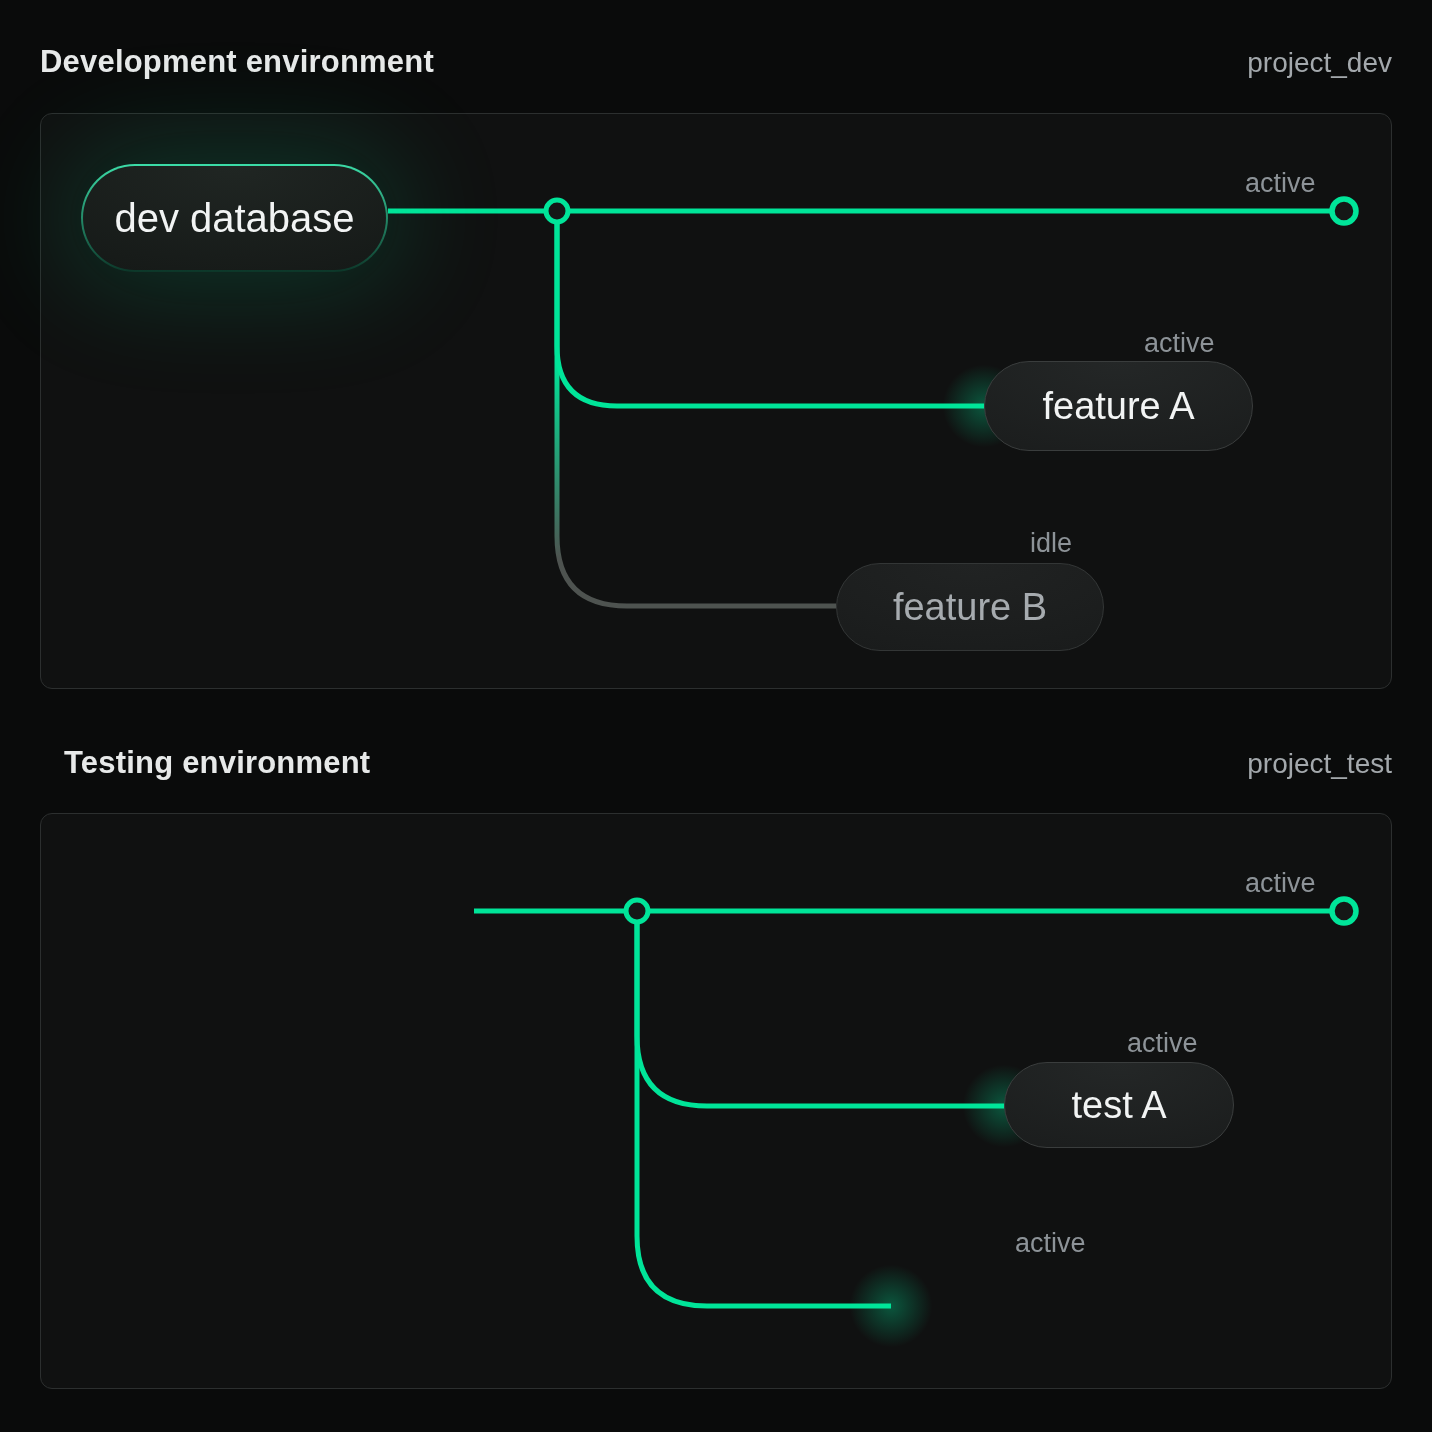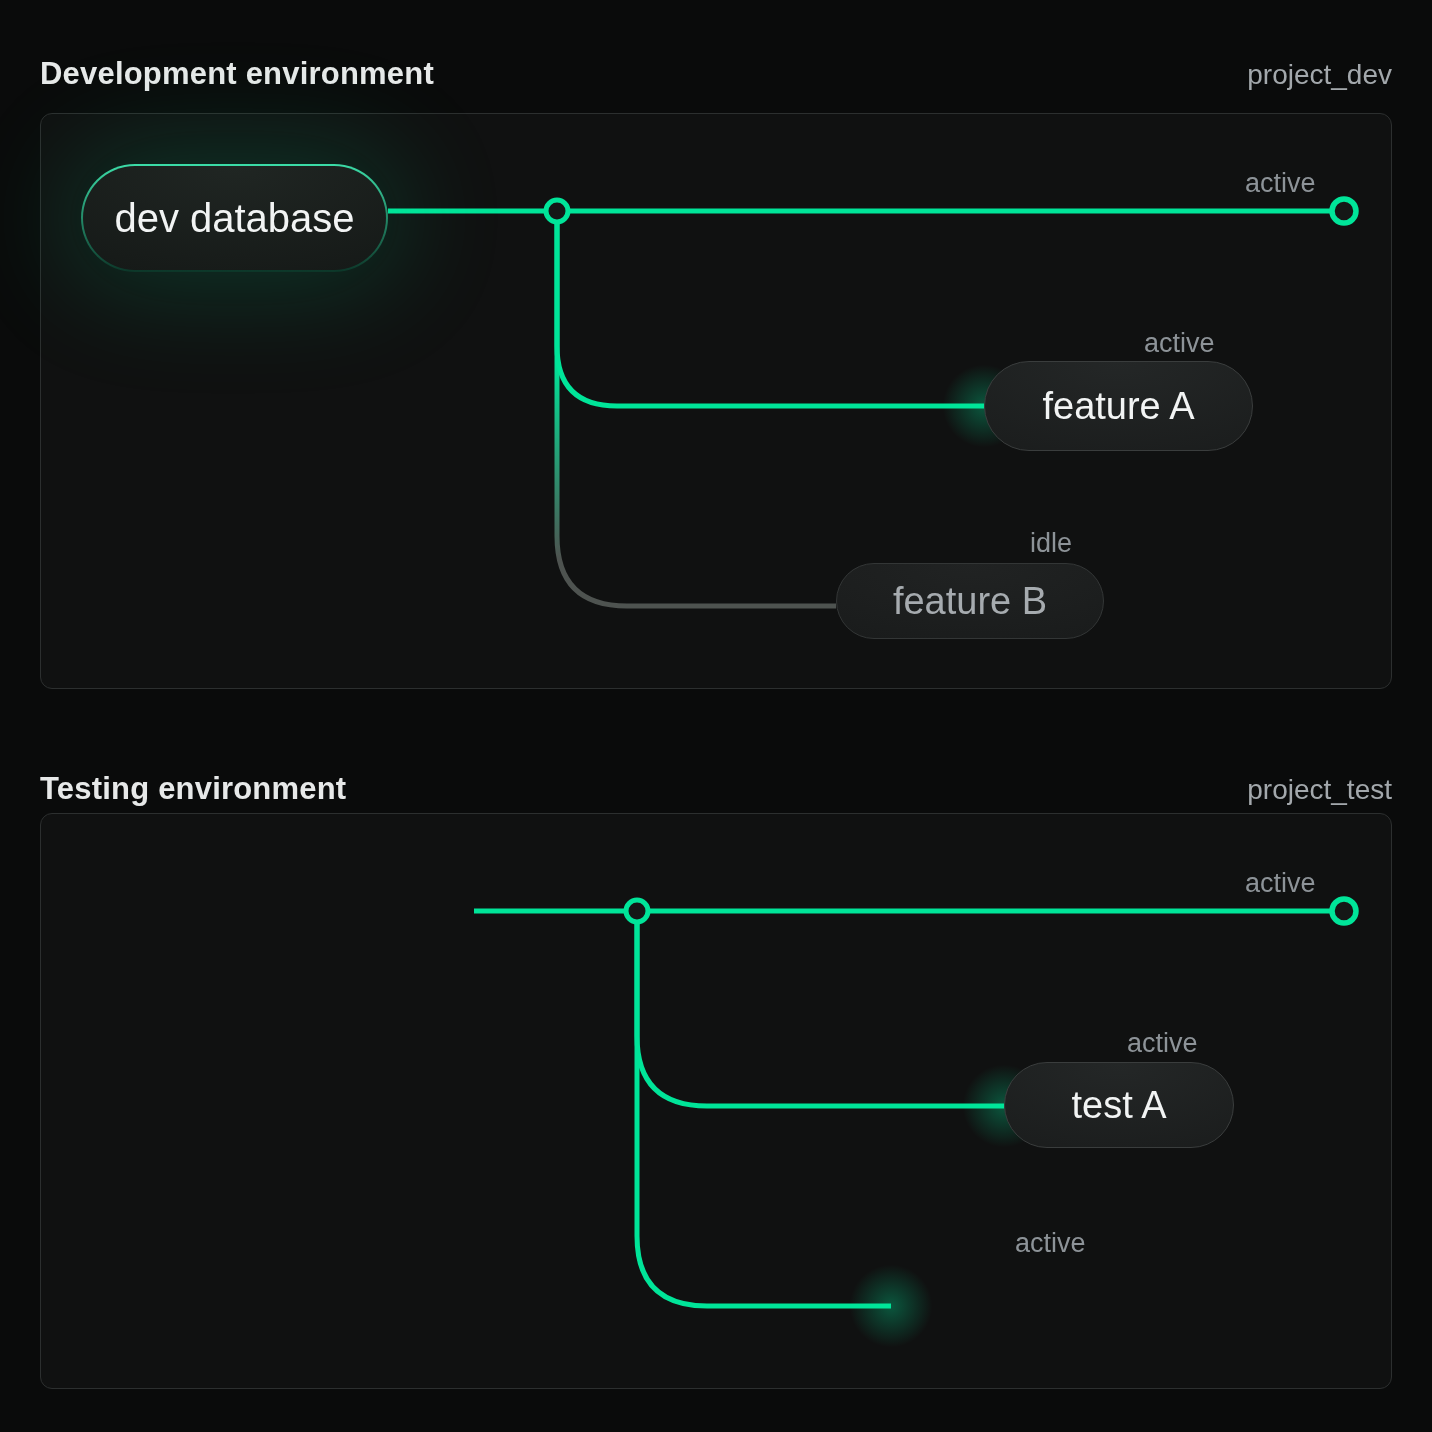--- a/index.html
+++ b/index.html
@@ -97,21 +97,21 @@
     transform: translate(-50%, -50%);
     z-index: 1;
     pointer-events: none;
   }
 </style>
 </head>
 <body>
 
 <div class="page">
 
-  <div class="env-header" style="top:56px;">
+  <div class="env-header" style="top:44px;">
     <div class="env-title">Development environment</div>
     <div class="env-project">project_dev</div>
   </div>
 
   <div class="panel" style="top:113px;">
     <svg class="lines" width="1352" height="576" viewBox="0 0 1352 576">
       <defs>
         <linearGradient id="fadeDev" gradientUnits="userSpaceOnUse" x1="0" y1="245" x2="0" y2="445">
           <stop offset="0" stop-color="#00e599"></stop>
           <stop offset="1" stop-color="#4e5350"></stop>
@@ -145,26 +145,26 @@
       <span>active</span>
     </div>
     <div class="pill branch" style="left:943px; top:247px; width:269px; height:90px;">
       <span>feature A</span>
     </div>
 
     <div class="status" style="left:989px; top:401px;">
       <span class="dot idle-dot"></span>
       <span>idle</span>
     </div>
-    <div class="pill branch idle-pill" style="left:795px; top:449px; width:268px; height:76px;">
+    <div class="pill branch idle-pill" style="left:795px; top:449px; width:268px; height:88px;">
       <span>feature B</span>
     </div>
   </div>
 
-  <div class="env-header" style="top:771px;">
+  <div class="env-header" style="top:745px;margin-left:24px;">
     <div class="env-title">Testing environment</div>
     <div class="env-project">project_test</div>
   </div>
 
   <div class="panel" style="top:813px;">
     <svg class="lines" width="1352" height="576" viewBox="0 0 1352 576">
 
       <path d="M596 97 L596 422 Q596 492 666 492 L850 492" fill="none" stroke="#00e599" stroke-width="5"></path>
 
       <path d="M596 97 L596 222 Q596 292 666 292 L963 292" fill="none" stroke="#00e599" stroke-width="5"></path>

